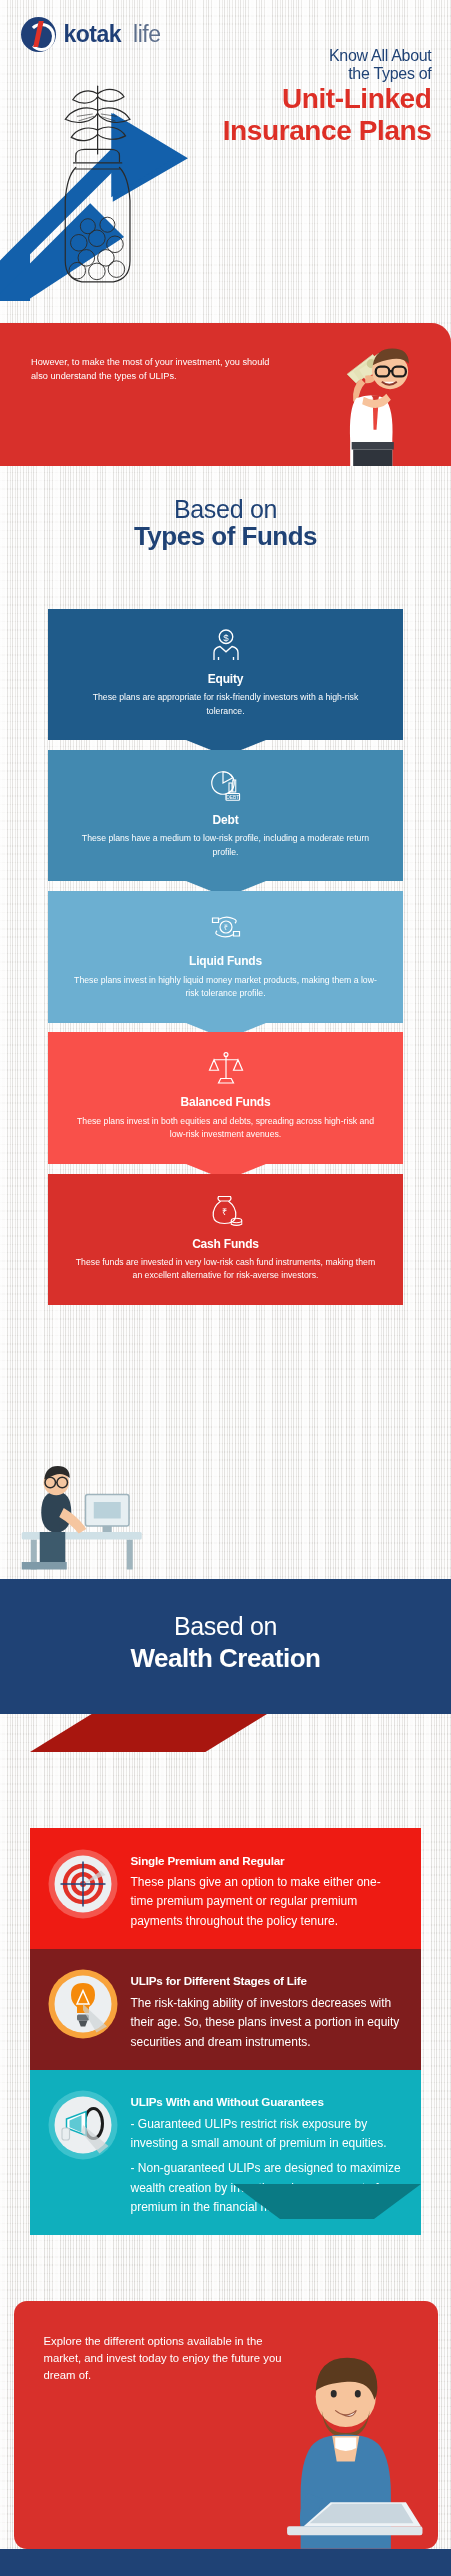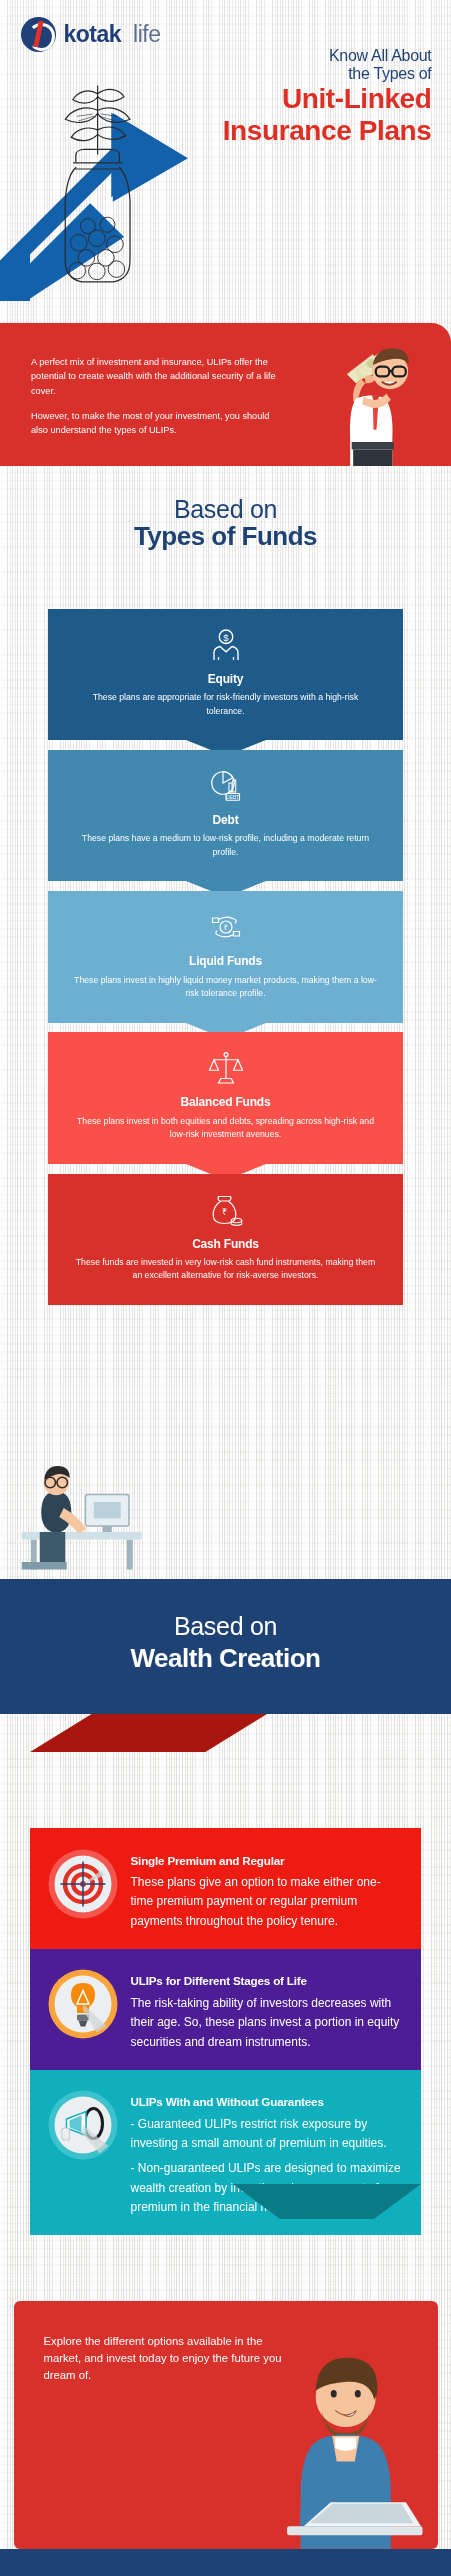--- a/index.html
+++ b/index.html
@@ -101,27 +101,27 @@
 
   
   .wcards { position: absolute; left: 30px; top: 1828px; width: 446px; }
   .wcard { position: relative; width: 391px; display: flex; align-items: flex-start; padding: 16.5px 19.5px 18px 16.5px; }
   .wcard .wicon { width: 72px; height: 72px; flex: 0 0 72px; margin-top: 3px; }
   .wcard .wbody { padding-left: 12px; padding-top: 9px; color: #fff; }
   .wcard h3 { font-size: 11.7px; font-weight: 700; letter-spacing: -0.2px; margin-bottom: 6.8px; }
   .wcard p { font-size: 12px; line-height: 1.6; }
   .wcard p + p { margin-top: 6px; }
   .wcard-red { background: #ee1b13; }
-  .wcard-orange { background: #4c1d95; }
+  .wcard-orange { background: #7f1d1d; }
   .wcard-teal { background: #0fafbd; }
 
   
   .footer-red {
     position: absolute; left: 13.5px; top: 2301px; width: 424px; height: 248px;
-    background: #d8302b; border-radius: 6px;
+    background: #d8302b; border-radius: 13px;
   }
   .footer-text { position: absolute; left: 30px; top: 32px; width: 248px; color: #fff; font-size: 11.3px; line-height: 1.5; }
   .footer-man { position: absolute; right: 7.5px; bottom: 0; width: 173px; height: 211px; }
 
   .blue-strip { position: absolute; left: 0; top: 2549px; width: 451px; height: 27px; background: #1f4275; }
 </style>
 </head>
 <body>
 
 <div class="page">
@@ -176,21 +176,20 @@
     <div class="hero-title">
       <div class="l1">Know All About</div>
       <div class="l2">the Types of</div>
       <div class="l3">Unit-Linked</div>
       <div class="l4">Insurance Plans</div>
     </div>
   </div>
 
   <div class="intro">
     <div class="intro-text">
-      <p>A perfect mix of investment and insurance, ULIPs offer the potential to create wealth with the additional security of a life cover.</p>
       <p>However, to make the most of your investment, you should also understand the types of ULIPs.</p>
     </div>
     <svg class="intro-man" viewBox="0 0 150 182">
       <g>
         <path d="M40 60 l34 -26 l8 10 l-30 28 z" fill="#eae7c0" stroke="#d6d2a8"></path>
         <path d="M48 56 l34 -24 l7 11 l-32 26 z" fill="#e4e1b6"></path>
         <path d="M56 54 l34 -22 l7 11 l-33 24 z" fill="#eae7c0"></path>
         <circle cx="72" cy="46" r="6" fill="#cfcc98"></circle>
         <path d="M58 66 q-12 10 -10 30 l6 2 q2 -18 10 -26 z" fill="#f2b48a"></path>
         <path d="M64 62 q10 -2 14 4 q-4 7 -14 6 z" fill="#f2b48a"></path>

